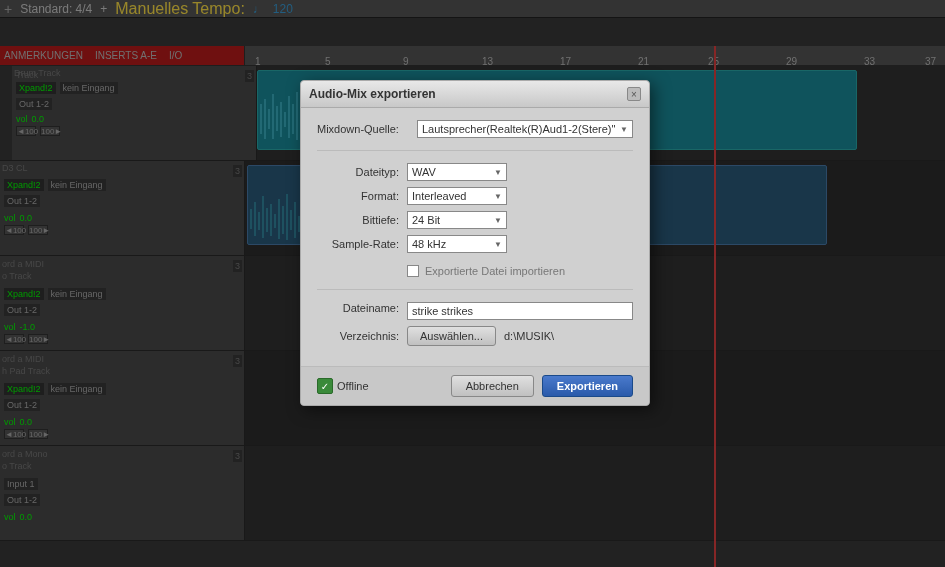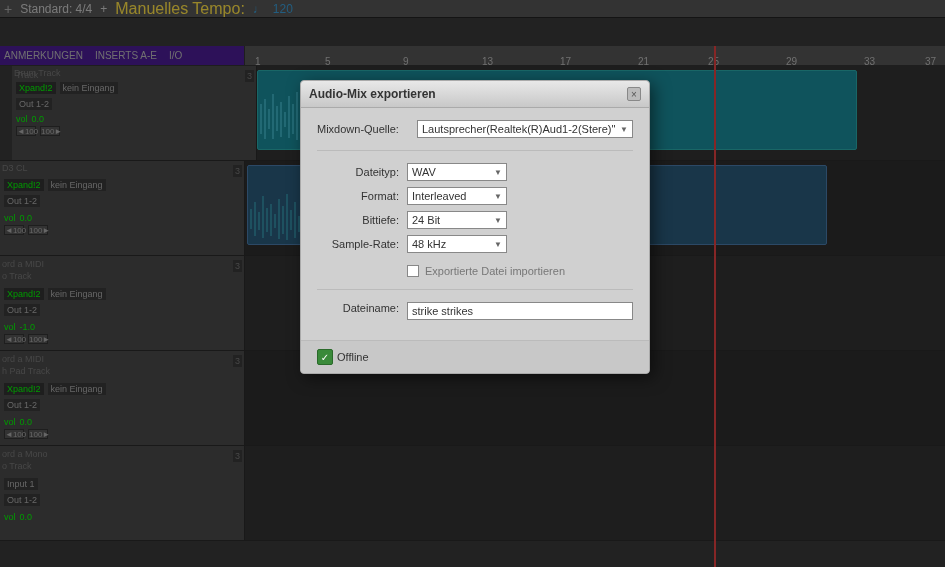--- a/index.html
+++ b/index.html
@@ -83,21 +83,21 @@
       background: #e04040;
       z-index: 5;
     }
 
     
     .track-header-row {
       position: absolute;
       top: 46px; left: 0;
       width: 245px;
       height: 20px;
-      background: #4c1d95;
+      background: #b91c1c;
       border-bottom: 1px solid #333;
       border-right: 1px solid #333;
       display: flex;
       align-items: center;
       gap: 4px;
     }
     .col-label {
       color: #bbb;
       font-size: 10px;
       padding: 0 4px;
@@ -756,25 +756,34 @@
       <div class="checkbox-row">
         <div class="form-checkbox"></div>
         <span class="checkbox-label">Exportierte Datei importieren</span>
       </div>
 
       <div class="filename-section">
         <div class="filename-row">
           <span class="form-label">Dateiname:</span>
           <input type="text" class="filename-input" value="strike strikes" style="">
         </div>
+        <div class="directory-row">
+          <span class="form-label">Verzeichnis:</span>
+          <button class="dir-button">Auswählen...</button>
+          <span class="dir-path">d:\MUSIK\</span>
+        </div>
       </div>
 
     </div>
 
     <div class="dialog-footer">
       <div class="offline-row">
         <div class="offline-check">✓</div>
         <span class="offline-label">Offline</span>
       </div>
+      <div class="footer-buttons">
+        <button class="btn-cancel">Abbrechen</button>
+        <button class="btn-export">Exportieren</button>
+      </div>
     </div>
   </div>
 
 </div>
 
 </body></html>

